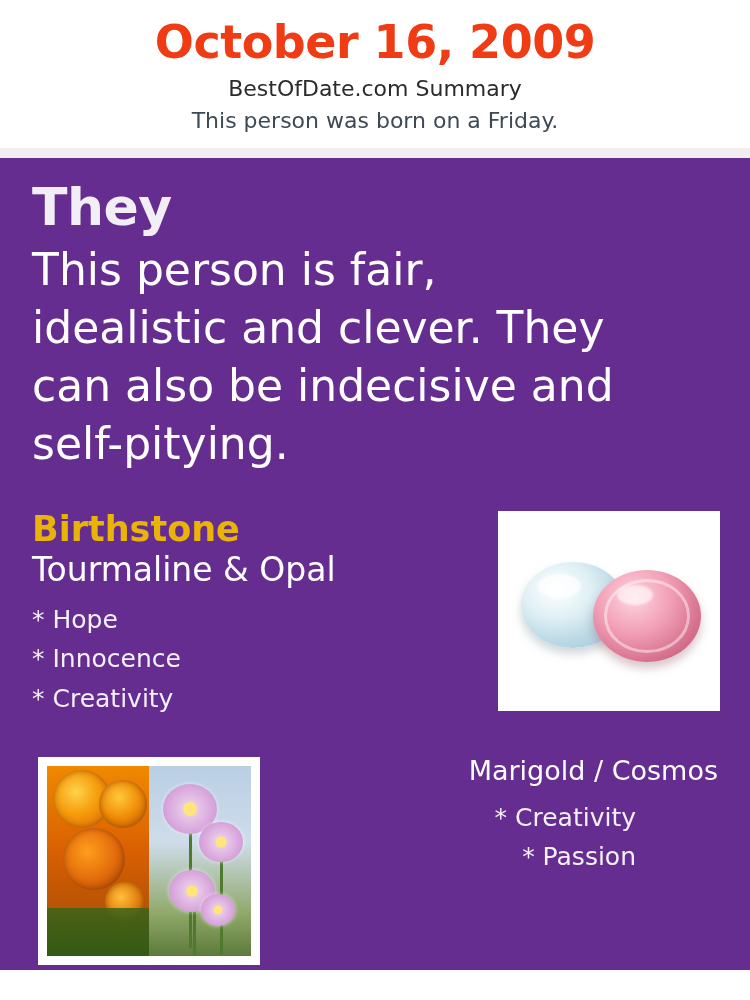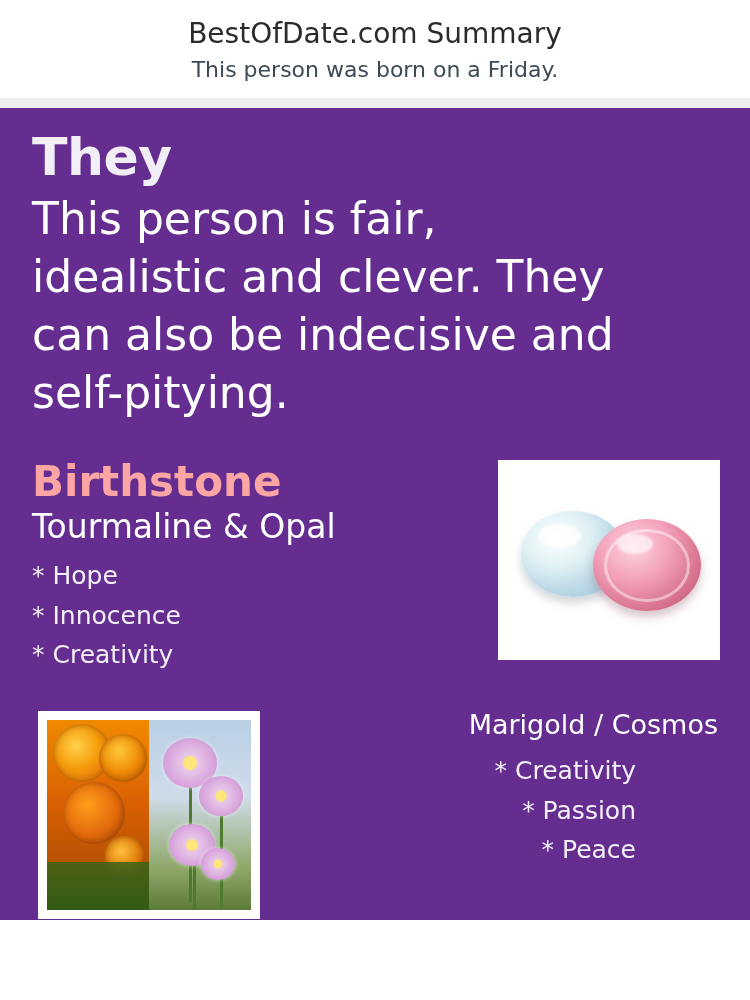--- a/index.html
+++ b/index.html
@@ -25,21 +25,22 @@
   }
   .date-title {
     color: #f03c14;
     font-size: 46px;
     font-weight: bold;
     line-height: 1.08;
     letter-spacing: -0.5px;
   }
   .site-summary {
     color: #2b2b2b;
-    font-size: 28px;
+    font-size: 22px;
+    margin-top: 8px;
     line-height: 1.15;
   }
   .born-line {
     color: #3d4a56;
     font-size: 22px;
     margin-top: 7px;
     line-height: 1.2;
   }
   .divider {
     height: 10px;
@@ -72,23 +73,23 @@
     max-width: 600px;
   }
 
   
   .stone-section {
     margin-top: 38px;
     position: relative;
     min-height: 210px;
   }
   .stone-title {
-    font-size: 42px;
+    font-size: 35px;
     font-weight: bold;
-    color: #fca5a5;
+    color: #eab308;
     line-height: 1.05;
   }
   .stone-sub {
     font-size: 33px;
     color: #ffffff;
     line-height: 1.2;
     margin-top: 2px;
   }
   .bullets {
     margin-top: 10px;
@@ -263,20 +264,21 @@
   .cosmos .s1 { left: 40px; top: 62px; height: 120px; }
   .cosmos .s2 { right: 28px; top: 92px; height: 96px; }
   .cosmos .s3 { left: 44px; top: 142px; height: 60px; }
 </style>
 </head>
 <body>
 
 <div class="page">
 
   <div class="header">
+    <div class="date-title">October 16, 2009</div>
     <div class="site-summary">BestOfDate.com Summary</div>
     <div class="born-line">This person was born on a Friday.</div>
   </div>
 
   <div class="divider"></div>
 
   <div class="body">
 
     <div class="zodiac-name">They</div>
     <div class="zodiac-desc">This person is fair, idealistic and clever. They can also be indecisive and self-pitying.</div>
@@ -295,21 +297,20 @@
           <div class="tourmaline"></div>
         </div>
       </div>
     </div>
 
     <div class="flower-section">
       <div class="flower-sub">Marigold / Cosmos</div>
       <div class="flower-bullets">
         <div class="flower-bullet">* Creativity</div>
         <div class="flower-bullet">* Passion</div>
-        <div class="flower-bullet">* Peace</div>
       </div>
       <div class="flower-photo">
         <div class="flower-photo-inner">
           <div class="marigold">
             <div class="bloom b1"></div>
             <div class="bloom b2"></div>
             <div class="bloom b3"></div>
             <div class="bloom b4"></div>
             <div class="leaf"></div>
           </div>

